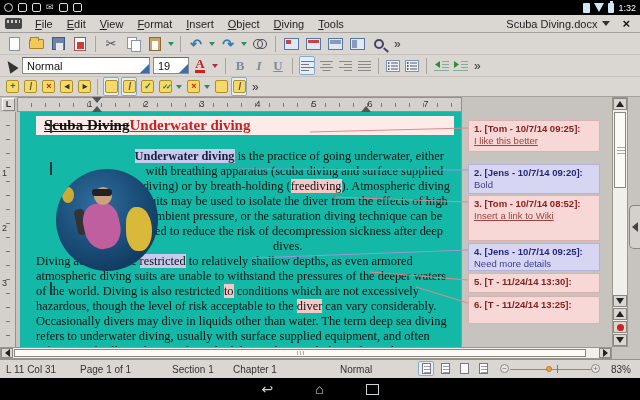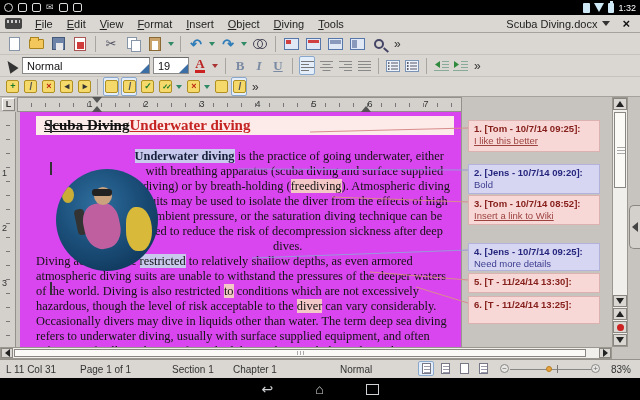--- a/index.html
+++ b/index.html
@@ -110,21 +110,21 @@
     border-left:5px solid transparent; border-right:5px solid transparent; border-bottom:6px solid #555; }
   .ind-r { position:absolute; left:343px; bottom:-1px; width:0; height:0;
     border-left:5px solid transparent; border-right:5px solid transparent; border-bottom:6px solid #555; }
 
   
   .docarea { position:absolute; left:0; top:112px; width:640px; height:235px; background:#c7c4bf; overflow:hidden; }
   .vruler { position:absolute; left:0; top:0; width:16px; height:235px; background:#d4d1cc; border-right:1px solid #94918c;
     background-image:repeating-linear-gradient(180deg, transparent 0 13px, #777 13px 14px);
     background-size:4px 14px; background-position:6px 0; background-repeat:repeat-y; }
   .vrnum { position:absolute; left:2px; font-size:9px; color:#333; }
-  .page { position:absolute; left:20px; top:0; width:442px; height:235px; background:#d946ef; border-right:1px solid #9a978f; }
+  .page { position:absolute; left:20px; top:0; width:442px; height:235px; background:#14b8a6; border-right:1px solid #9a978f; }
   .pagecontent { position:absolute; left:16px; top:4px; width:418px;
     font-family:"Liberation Serif", serif; font-size:12.4px; line-height:15px; color:#131313; }
   .doc-h { font-size:15px; font-weight:bold; background:#fcebe9; padding:2px 0 2px 8px; margin-bottom:14px; }
   .h-del { color:#111; text-decoration-line:underline line-through; }
   .h-ins { color:#c52222; text-decoration-line:underline; }
   .float-img { float:left; width:102px; height:102px; border-radius:50%; margin:20px 9px 2px 20px;
     shape-outside:circle(52px at 51px 51px); position:relative; overflow:hidden;
     background:radial-gradient(circle at 40% 35%, #2f6e9e 0%, #1b4f7a 45%, #0a2c4c 100%); }
   .coral { position:absolute; right:6px; top:38px; width:26px; height:44px; background:#d8b93a; border-radius:40% 60% 50% 50%; }
   .coral2 { position:absolute; left:6px; top:18px; width:12px; height:16px; background:#c9ad36; border-radius:50%; }
@@ -499,21 +499,21 @@
     </svg>
 
     <div class="comment cm-red" style="top:8px;   height:32px">
       <div class="cm-head">1. [Tom - 10/7/14 09:25]:</div>
       <div class="cm-body">I like this better</div>
     </div>
     <div class="comment cm-blue" style="top:52px;  height:30px">
       <div class="cm-head">2. [Jens - 10/7/14 09:20]:</div>
       <div class="cm-body">Bold</div>
     </div>
-    <div class="comment cm-red" style="top:83px;  height:30px">
+    <div class="comment cm-red" style="top:83px;  height:46px">
       <div class="cm-head">3. [Tom - 10/7/14 08:52]:</div>
       <div class="cm-body">Insert a link to Wiki</div>
     </div>
     <div class="comment cm-blue" style="top:131px; height:28px">
       <div class="cm-head">4. [Jens - 10/7/14 09:25]:</div>
       <div class="cm-body">Need more details</div>
     </div>
     <div class="comment cm-red" style="top:161px; height:20px">
       <div class="cm-head">5. [T - 11/24/14 13:30]:</div>
       <div class="cm-body"></div>

